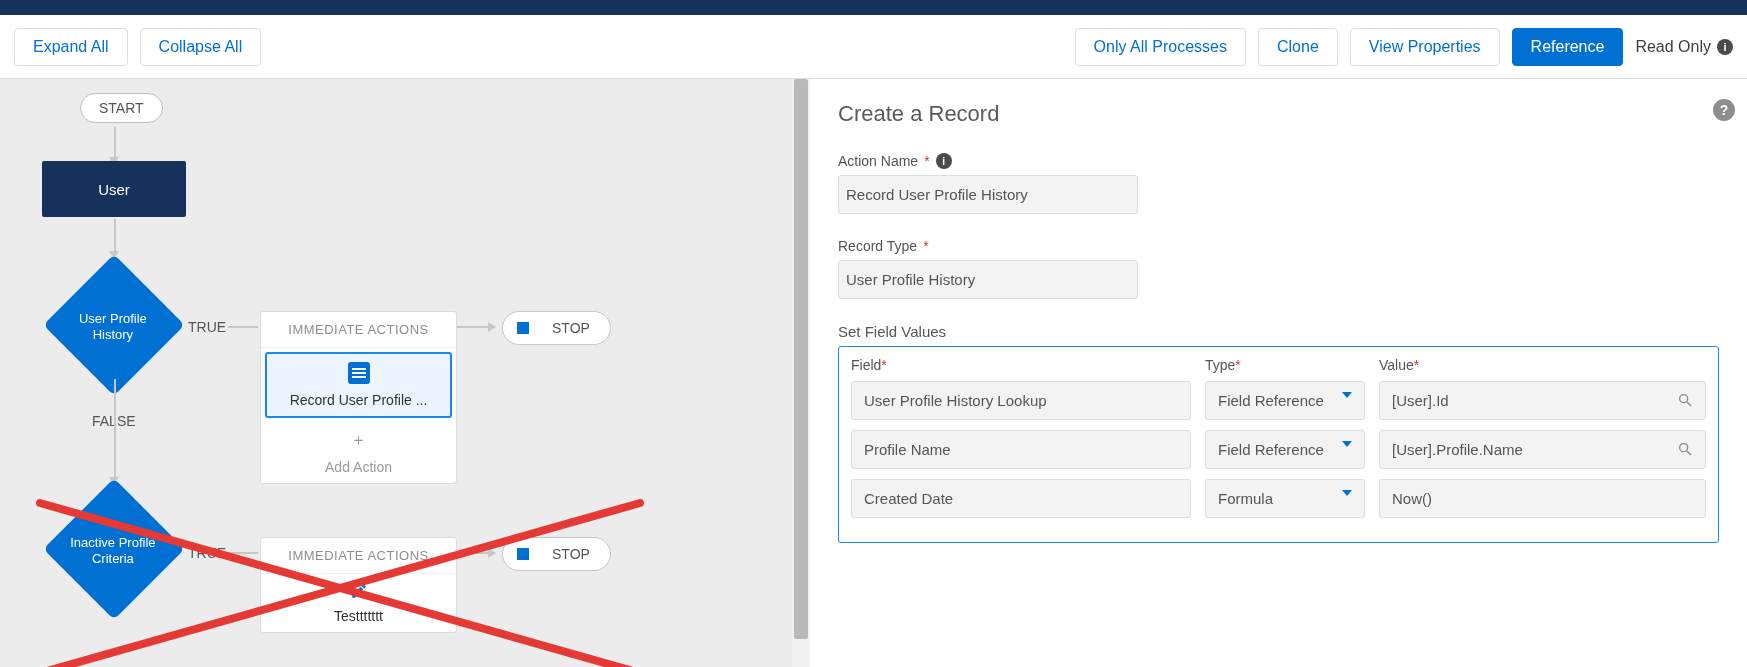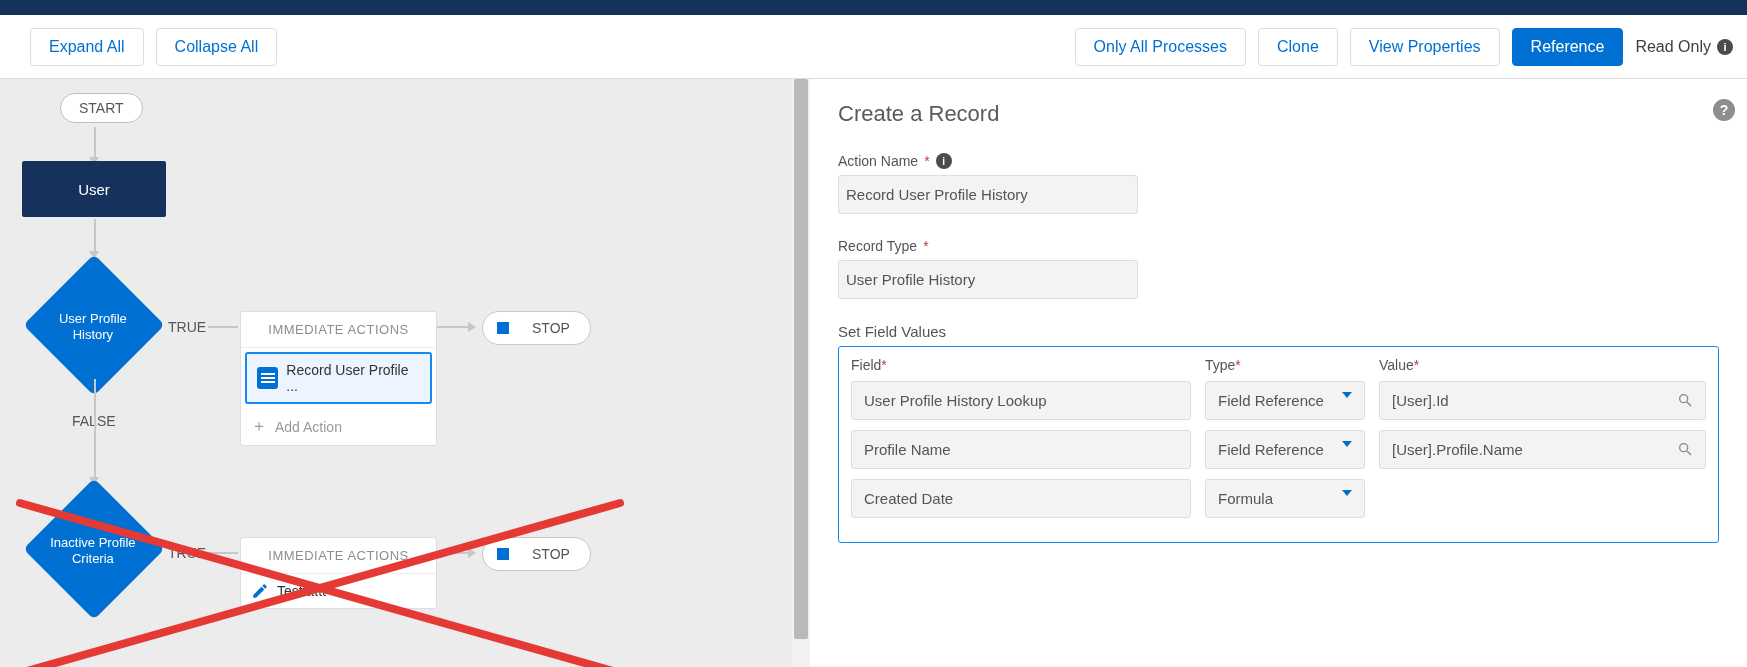--- a/index.html
+++ b/index.html
@@ -21,21 +21,21 @@
   }
   
   .toolbar {
     display: flex;
     align-items: center;
     padding: 12px 14px;
     border-bottom: 1px solid #d8dde6;
     background: #fff;
     height: 64px;
   }
-  .toolbar .left { display:flex; gap:12px;margin-left:16px; }
+  .toolbar .left { display:flex; gap:12px; }
   .toolbar .right { margin-left:auto; display:flex; gap:12px; align-items:center; }
   .btn {
     font-size: 16px;
     padding: 10px 18px;
     border: 1px solid #d8dde6;
     background: #fff;
     color: #0070d2;
     border-radius: 4px;
     cursor: pointer;
     line-height: 1;
@@ -64,20 +64,21 @@
   
   .split {
     display: flex;
     height: calc(100% - 15px - 64px);
   }
   .canvas-wrap {
     position: relative;
     width: 810px;
     background: #ececec;
     overflow: hidden;
+    padding-left: 20px;
   }
   .scrollbar {
     position:absolute;
     top:0; right:0;
     width:18px; height:100%;
     background:#f1f1f1;
   }
   .scrollbar .thumb {
     position:absolute; top:0; left:2px;
     width:14px; height:560px;
@@ -195,20 +196,21 @@
     padding:10px 4px;
     border-bottom:1px solid #eee;
   }
   .action-row {
     display:flex;
     align-items:center;
     gap:8px;
     padding:8px 10px;
     font-size:14px;
     color:#333;
+    flex-direction:column;
   }
   .action-row.selected {
     background:#ecf5ff;
     border:2px solid #1589ee;
     border-radius:3px;
     margin:4px;
   }
   .action-row.ghost {
     color:#9a9a9a;
   }
@@ -516,16 +518,19 @@
       </div>
 
       <div class="grow">
         <div class="cell">
             <span>Created Date</span>
           </div>
         <div class="cell">
             <span>Formula</span>
             <span class="caret"></span>
           </div>
+        <div class="cell">
+            <span>Now()</span>
+          </div>
       </div>
     </div>
   </div>
 </div>
 
 </body></html>

